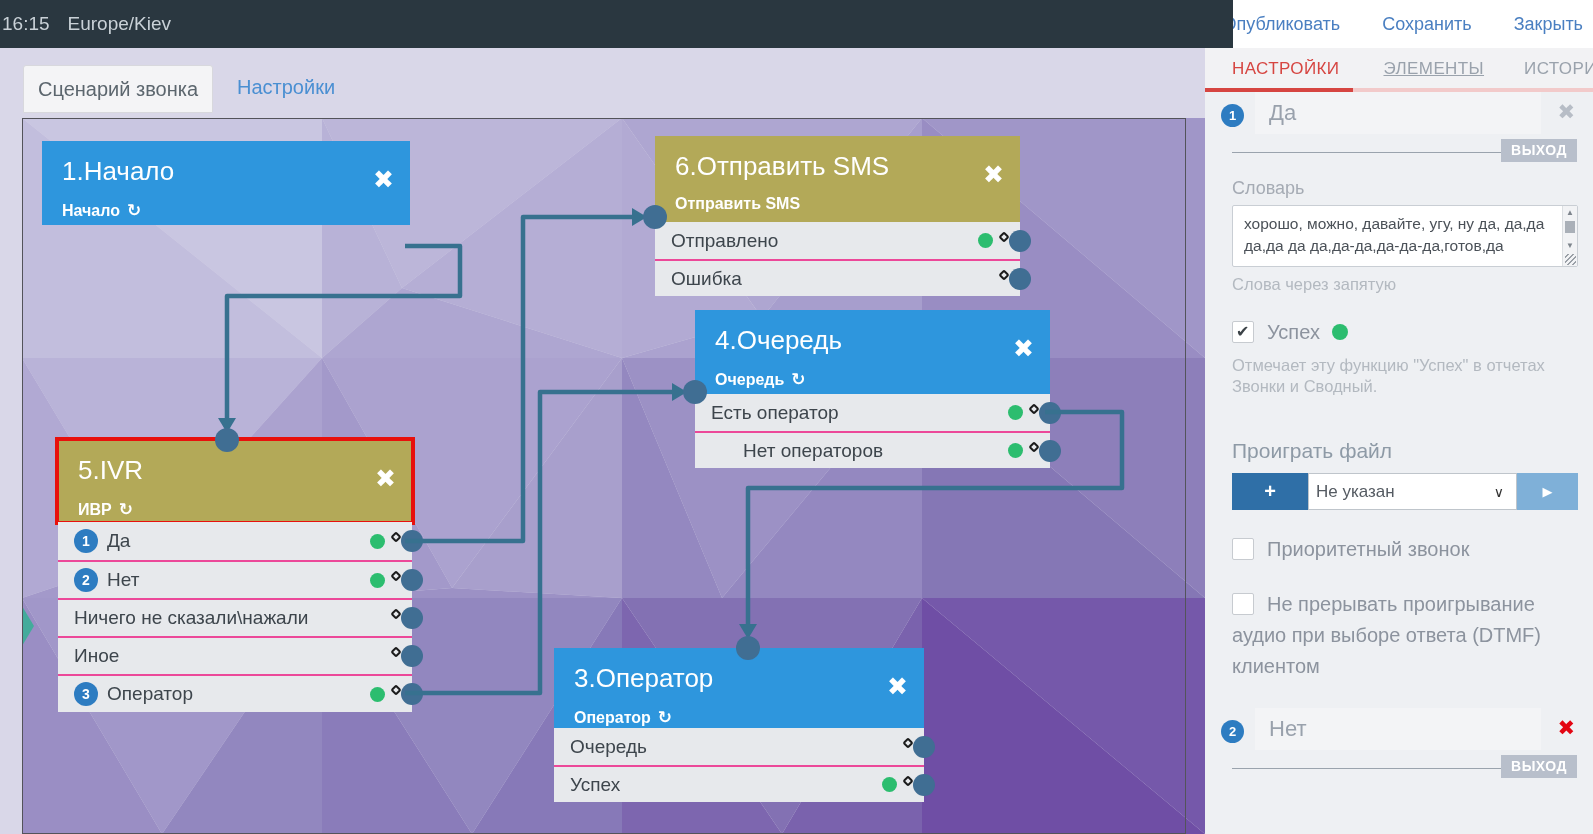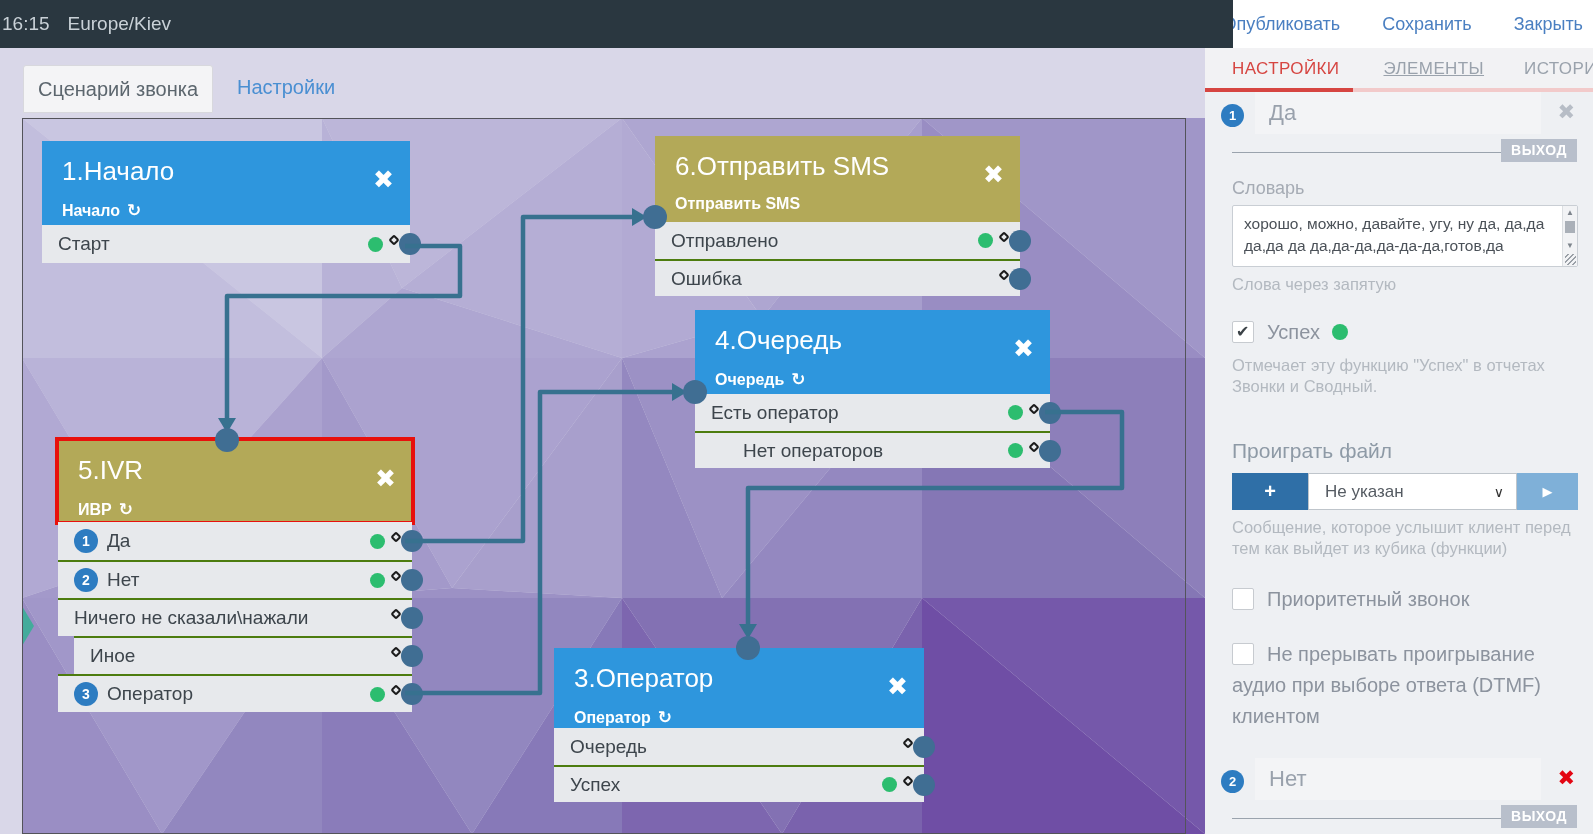--- a/index.html
+++ b/index.html
@@ -32,21 +32,21 @@
   .node .head { position:relative; padding:15px 20px 13px 20px; color:#fff; }
   .node.blue .head { background:#2e96dd; }
   .node.olive .head { background:#b3a958; }
   .node.selected .head { outline:4px solid #e8100c; outline-offset:-1px; }
   .node .title { font-size:26px; font-weight:300; }
   .node .subtitle { font-size:16px; font-weight:bold; margin-top:13px; }
   .node .refresh { font-weight:bold; font-size:17px; margin-left:7px; }
   .node .close { position:absolute; right:16px; top:26px; font-size:25px; font-weight:bold;
     color:#fff; cursor:pointer; line-height:1; }
   .node .rows { }
-  .node-row { position:relative; background:#e7e9ec; border-top:2px solid #4d7c0f;
+  .node-row { position:relative; background:#e7e9ec; border-top:2px solid #ec4899;
     display:flex; align-items:center; padding:0 44px 0 16px;
     font-size:19px; color:#3d454c; }
   .node-row:first-child { border-top:none; }
   .num-badge { display:inline-flex; width:24px; height:24px; border-radius:50%;
     background:#2d7cc1; color:#fff; font-size:14px; font-weight:bold;
     align-items:center; justify-content:center; margin-right:9px; flex:0 0 auto; }
   .gdot { position:absolute; right:27px; top:50%; width:15px; height:15px; margin-top:-7.5px;
     border-radius:50%; background:#2cbd6f; }
   .linkicon { position:absolute; right:12px; top:50%; width:8px; height:8px; margin-top:-8px;
     border:2px solid #1b1b1b; border-radius:2px; transform:rotate(45deg); background:transparent; }
@@ -100,21 +100,21 @@
   .chk { display:inline-block; width:22px; height:22px; background:#fff; border:1px solid #c7cbd0;
     border-radius:2px; vertical-align:-4px; margin-right:13px; position:relative; cursor:pointer; }
   .chk.checked:after { content:"\2714"; position:absolute; left:3px; top:-2px; font-size:16px; color:#3c4348; }
   .chk-row .gdot2 { display:inline-block; width:16px; height:16px; border-radius:50%;
     background:#2cbd6f; margin-left:12px; vertical-align:-1px; }
   .play-label { margin:0 0 10px 27px; font-size:21px; color:#8e9aa6; }
   .play-row { display:flex; margin:0 15px 0 27px; height:37px; }
   .btn-plus { width:76px; background:#2f6fa7; color:#fff; font-size:20px; font-weight:bold;
     display:flex; align-items:center; justify-content:center; cursor:pointer; }
   .sel { flex:1; background:#fff; border:1px solid #bfc5cb; position:relative;
-    display:flex; align-items:center; font-size:17px; color:#555b62; padding-left:16px; cursor:pointer; }
+    display:flex; align-items:center; font-size:17px; color:#555b62; padding-left:7px; cursor:pointer; }
   .sel .chev { position:absolute; right:12px; font-size:14px; color:#333; }
   .btn-play { width:61px; background:#7fb0d8; color:#fff; font-size:13px;
     display:flex; align-items:center; justify-content:center; cursor:pointer; }
 </style>
 </head>
 <body>
 
 <div class="topbar">
   <span class="time">16:15</span>
   <span class="tz">Europe/Kiev</span>
@@ -170,28 +170,20 @@
   </svg>
   <div class="frame"></div>
 
   <div id="nodes-layer">
       <div class="node blue" style="left: 20px; top: 23px; width: 368px;">
         <div class="head" style="height: 84px;">
           <div class="title">1.Начало</div>
           <div class="subtitle">Начало<span class="refresh">↻</span></div>
           <span class="close">✖</span>
         </div>
-        <div class="rows">
-          <div class="node-row" style="height: 38px;">
-            <span>Старт</span>
-            <span class="gdot"></span>
-            <span class="linkicon"></span>
-            <span class="outport"></span>
-          </div>
-        </div>
       </div>
       <div class="node olive" style="left: 633px; top: 18px; width: 365px;">
         <div class="head" style="height: 86px;">
           <div class="title">6.Отправить SMS</div>
           <div class="subtitle">Отправить SMS</div>
           <span class="close">✖</span>
         </div>
         <div class="rows">
           <div class="node-row" style="height: 37px;">
             <span>Отправлено</span>
@@ -246,21 +238,21 @@
             <span>Нет</span>
             <span class="gdot"></span>
             <span class="linkicon"></span>
             <span class="outport"></span>
           </div>
           <div class="node-row" style="height: 38px;">
             <span>Ничего не сказали\нажали</span>
             <span class="linkicon"></span>
             <span class="outport"></span>
           </div>
-          <div class="node-row" style="height: 38px; margin-left: 16px;">
+          <div class="node-row" style="height: 38px;">
             <span>Иное</span>
             <span class="linkicon"></span>
             <span class="outport"></span>
           </div>
           <div class="node-row" style="height: 38px;">
             <span class="num-badge">3</span>
             <span>Оператор</span>
             <span class="gdot"></span>
             <span class="linkicon"></span>
             <span class="outport"></span>
@@ -355,21 +347,20 @@
 
     <div class="play-label" style="margin-top:42px;">Проиграть файл</div>
     <div class="play-row">
       <div class="btn-plus">+</div>
       <div class="sel">
         <span>Не указан</span>
         <span class="chev">∨</span>
       </div>
       <div class="btn-play">▶</div>
     </div>
-    <div class="sb-hint">Сообщение, которое услышит клиент перед тем как выйдет из кубика (функции)</div>
 
     <div class="chk-row" style="margin-top:24px;">
       <span class="chk"></span><span>Приоритетный звонок</span>
     </div>
     <div class="chk-row" style="margin-top:24px;">
       <span class="chk"></span><span>Не прерывать проигрывание аудио при выборе ответа (DTMF) клиентом</span>
     </div>
 
     <div class="sec-head" style="margin-top:26px;">
       <span class="sec-badge">2</span>

